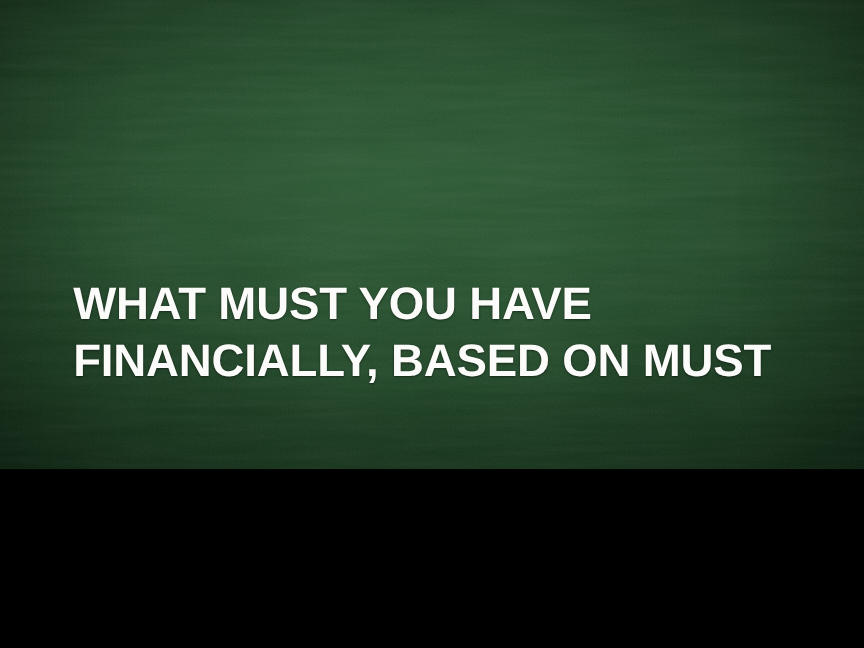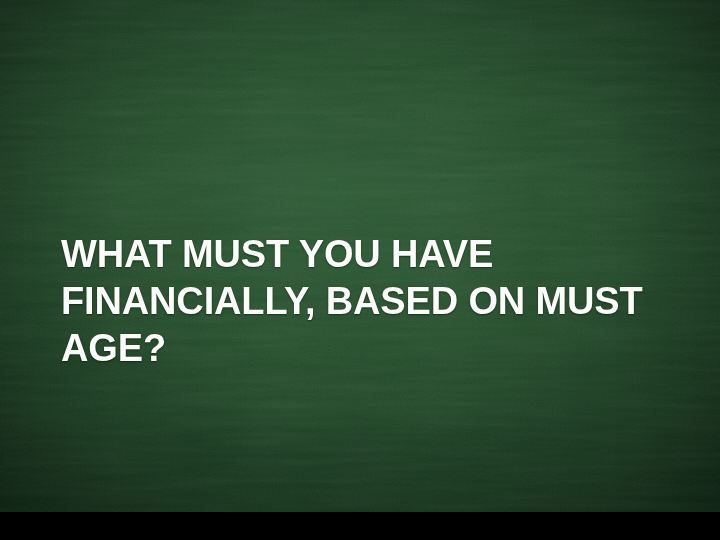--- a/index.html
+++ b/index.html
@@ -5,21 +5,21 @@
 <style>
   html, body {
     margin: 0;
     padding: 0;
     background: #000;
   }
 
   #slide {
     position: relative;
     width: 720px;
-    height: 512px;
+    height: 391px;
     overflow: hidden;
     background-color: #20492a;
     font-family: "Liberation Sans", sans-serif;
     -webkit-font-smoothing: antialiased;
   }
 
   
   .bg-base {
     position: absolute;
     inset: 0;
@@ -145,16 +145,15 @@
     </defs>
     <rect width="740" height="560" filter="url(#smearFilter)" opacity="0.75"></rect>
     <rect width="740" height="560" filter="url(#grainFilter)" opacity="0.50"></rect>
   </svg>
 
   <div class="bg-vignette"></div>
 
   <div class="title-block">
     <span class="title-line">WHAT MUST YOU HAVE</span>
     <span class="title-line">FINANCIALLY, BASED ON MUST</span>
-    <span class="title-line">AGE?</span>
   </div>
 
 </div>
 
 </body></html>

